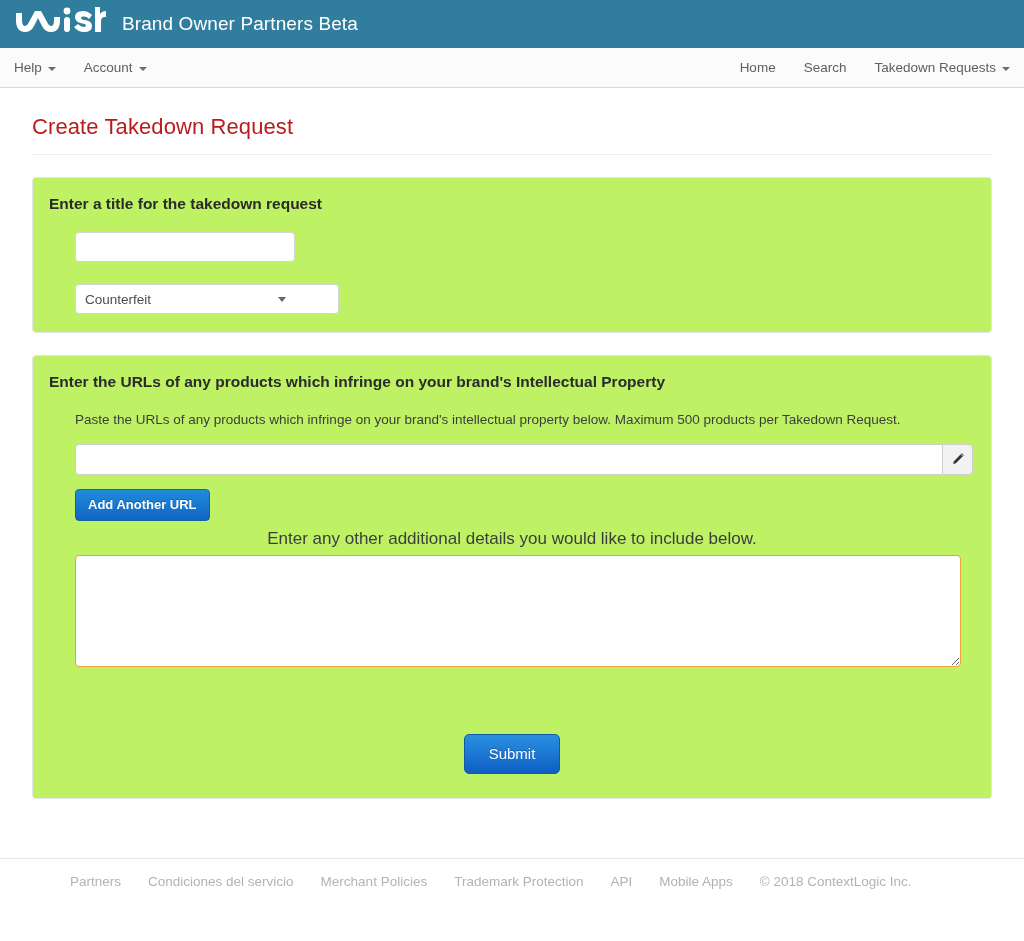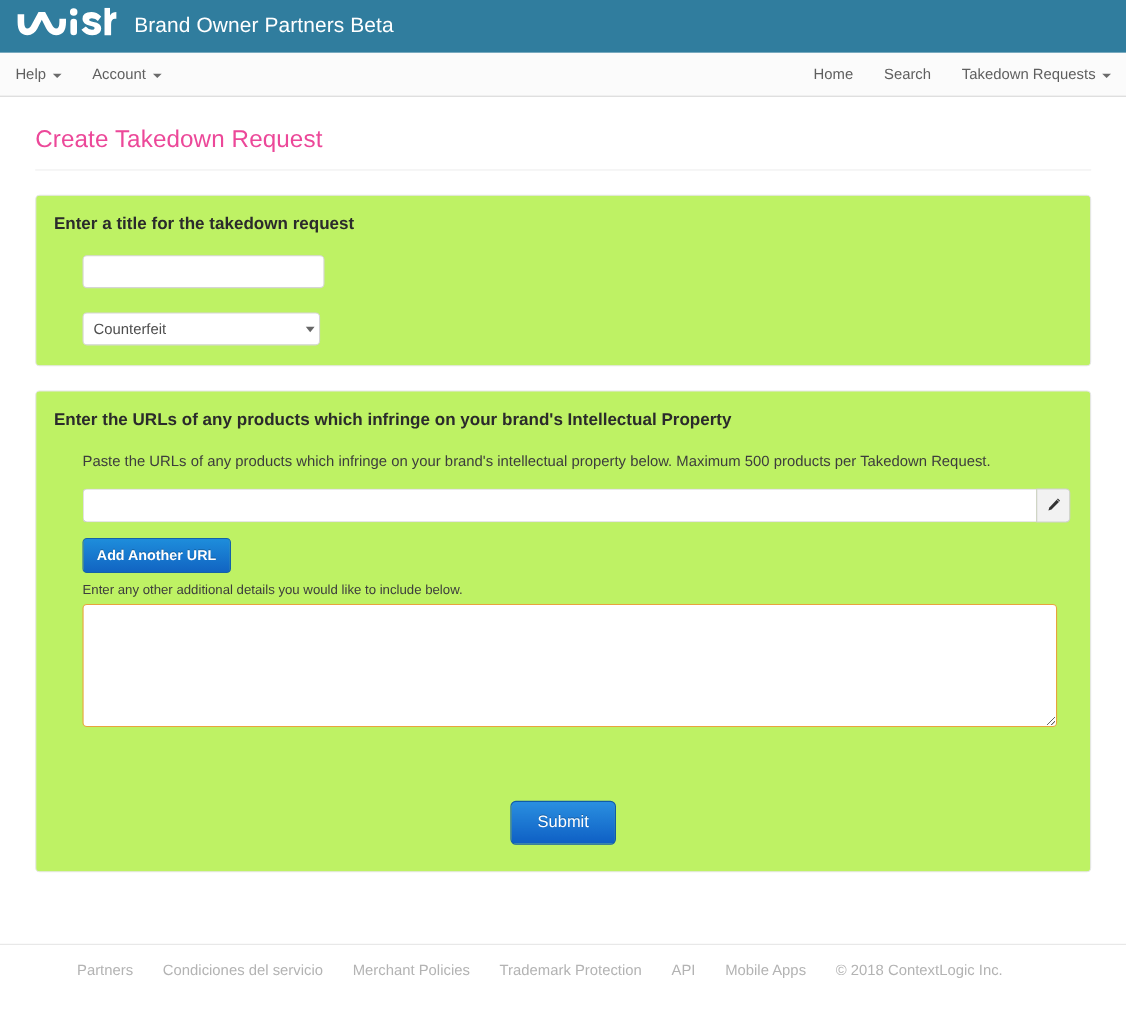--- a/index.html
+++ b/index.html
@@ -71,21 +71,21 @@
     top: 1px;
   }
 
   
   .page {
     padding: 0 32px;
   }
   .page-title {
     font-size: 22px;
     font-weight: 400;
-    color: #ec4899;
+    color: #b91c1c;
     margin: 0;
     padding: 26px 0 14px 0;
     border-bottom: 1px solid #eeeeee;
     letter-spacing: .1px;
   }
 
   
   .panel {
     background: #bef264;
     border: 1px solid #e6e6e8;
@@ -128,21 +128,21 @@
     padding: 4px 8px;
     outline: none;
   }
   .spacer-20 { height: 22px; }
 
   .select-wrap {
     position: relative;
     width: 220px;
   }
   .select-box {
-    width: 216px;
+    width: 264px;
     height: 30px;
     border: 1px solid #d5d5d5;
     border-radius: 4px;
     background: #ffffff;
     font-size: 13.5px;
     color: #4d4d4d;
     padding: 0 24px 0 9px;
     display: flex;
     align-items: center;
     cursor: pointer;
@@ -207,23 +207,24 @@
     font-size: 15px;
     font-weight: normal;
     padding: 10px 24px 11px 24px;
     border-radius: 5px;
     background: linear-gradient(to bottom, #2a8fe0 0%, #0e5fc4 100%);
     border: 1px solid #105ba8;
     margin-top: 43px;
   }
 
   .textarea-label {
-    font-size: 12px;
+    font-size: 17px;
     color: #3d3d3d;
     margin: 8px 0 6px 0;
+    text-align: center;
   }
   .details-textarea {
     width: 886px;
     height: 112px;
     border: 1px solid #e8a33d;
     border-radius: 4px;
     background: #ffffff;
     font-family: "Liberation Sans", sans-serif;
     font-size: 13px;
     color: #444;

